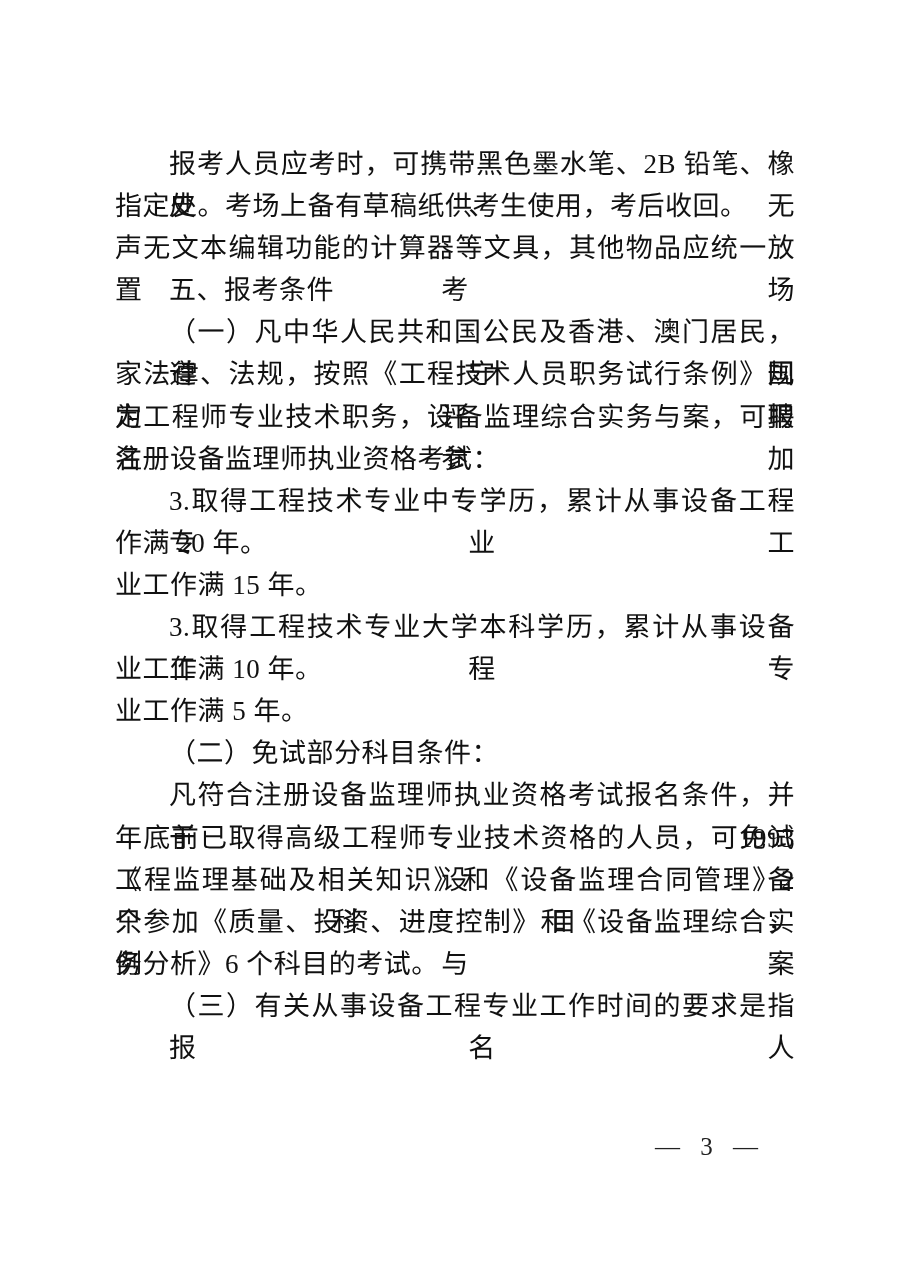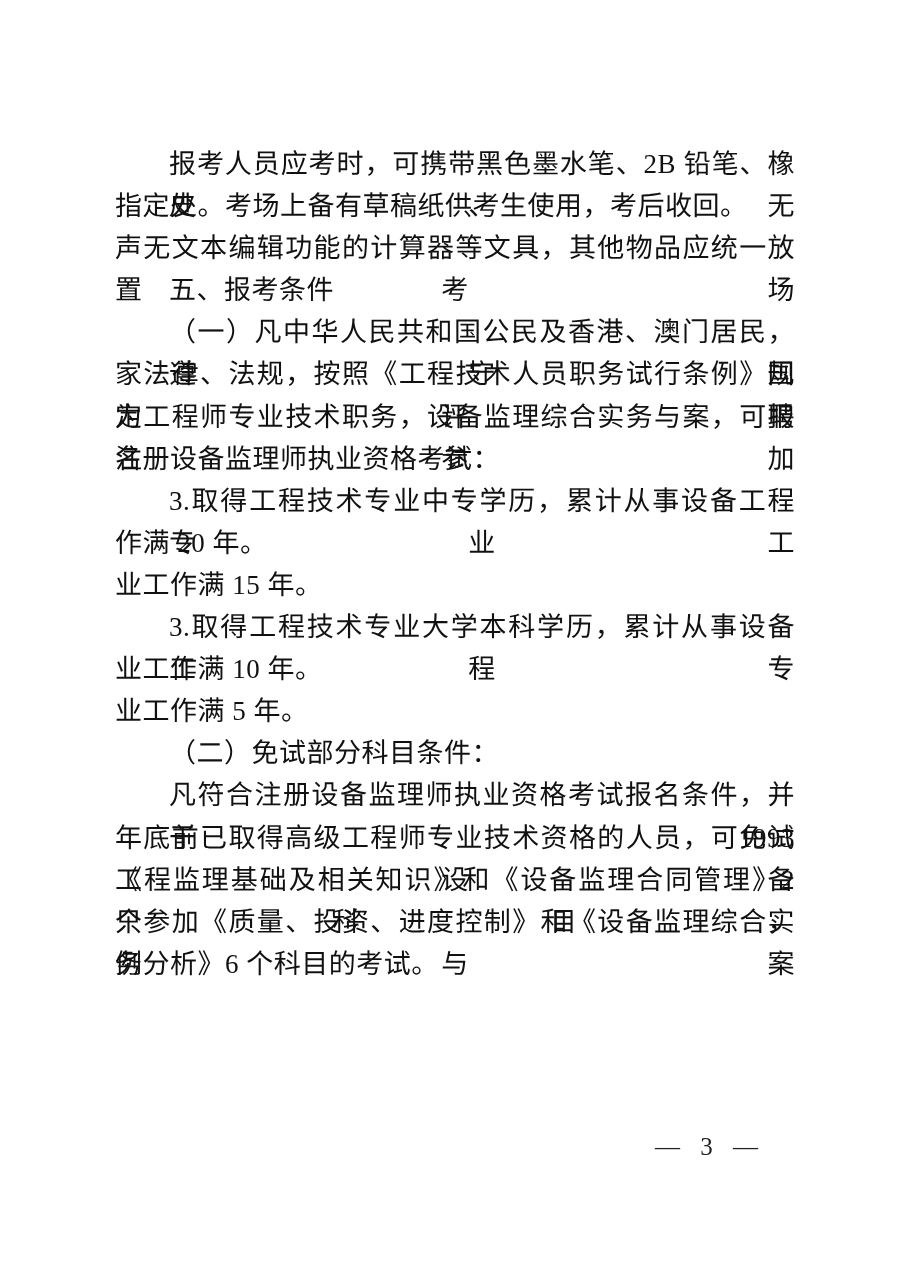--- a/index.html
+++ b/index.html
@@ -74,17 +74,18 @@
     <div class="line">业工作满 15 年。</div>
     <div class="line indent j">3.取得工程技术专业大学本科学历，累计从事设备工程专</div>
     <div class="line">业工作满 10 年。</div>
     <div class="line">业工作满 5 年。</div>
     <div class="line indent">（二）免试部分科目条件：</div>
     <div class="line indent j">凡符合注册设备监理师执业资格考试报名条件，并于 1993</div>
     <div class="line j">年底前已取得高级工程师专业技术资格的人员，可免试《设备</div>
     <div class="line j">工程监理基础及相关知识》和《设备监理合同管理》2 个科目，</div>
     <div class="line j">只参加《质量、投资、进度控制》和《设备监理综合实务与案</div>
     <div class="line">例分析》6 个科目的考试。</div>
+    <div class="line indent j">（三）有关从事设备工程专业工作时间的要求是指报名人</div>
   </div>
 
   <div class="page-num">— 3 —</div>
 
 </div>
 
 </body></html>

